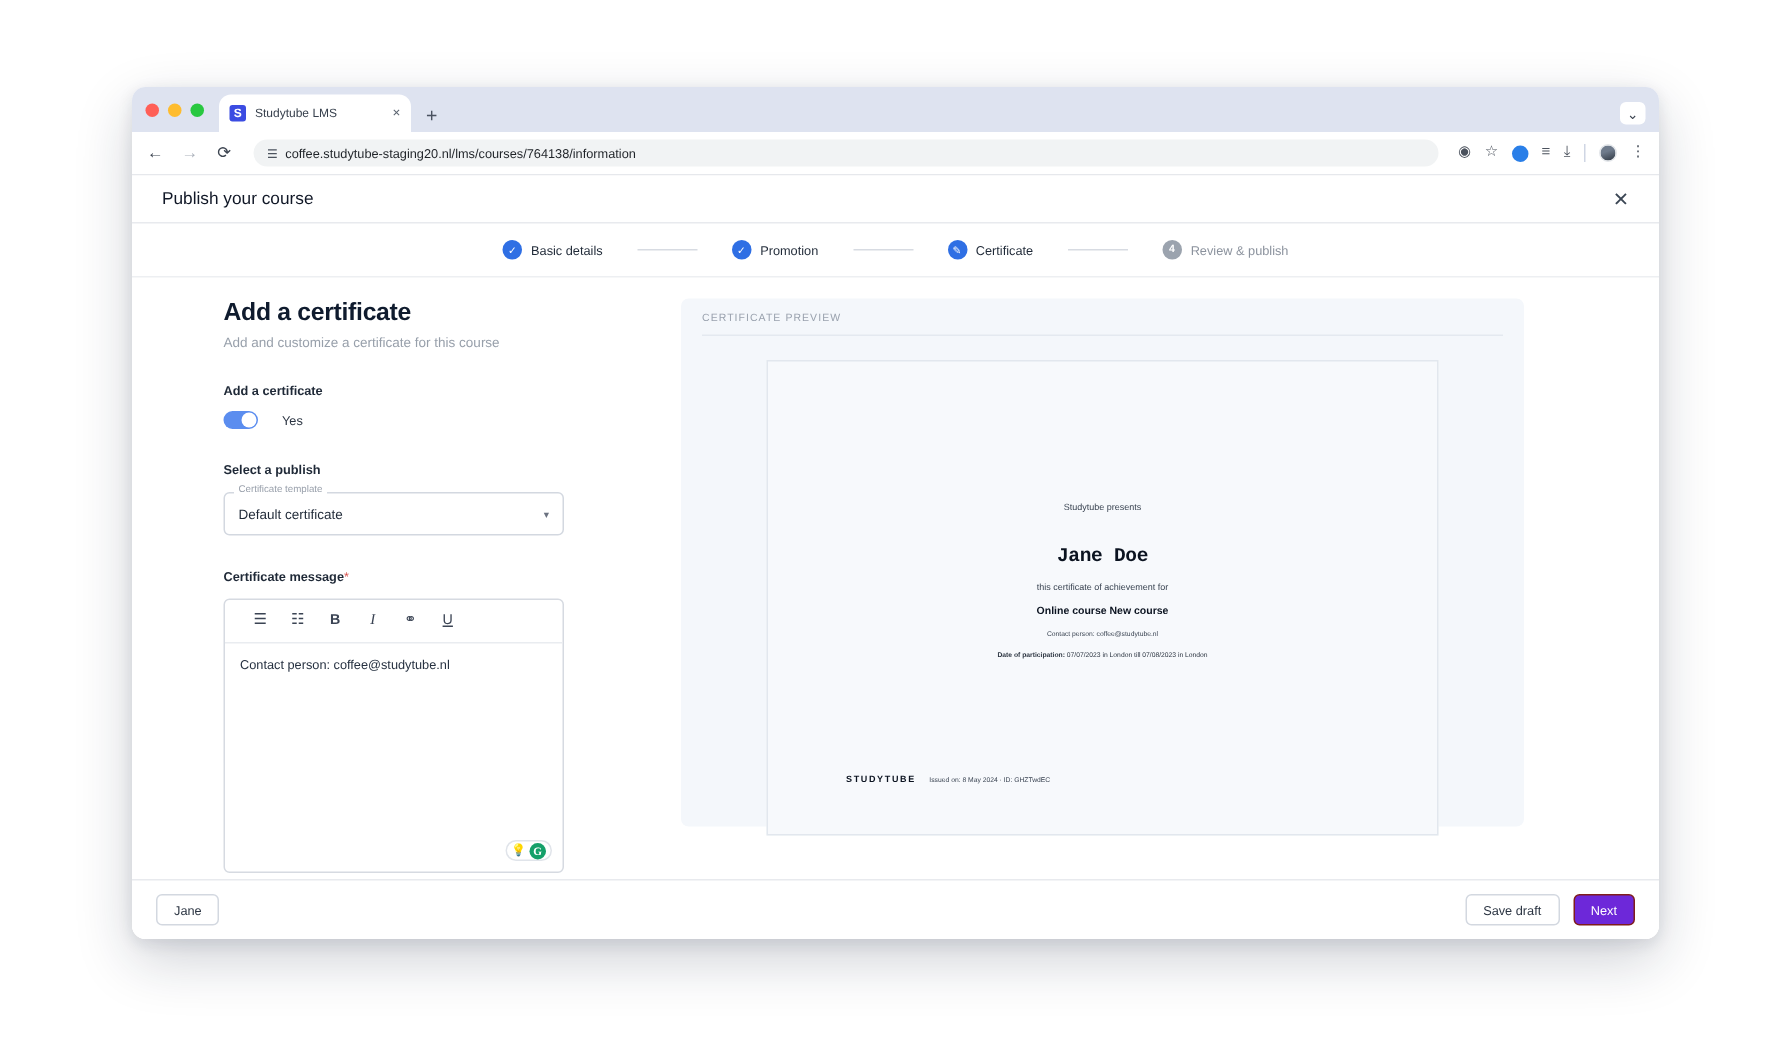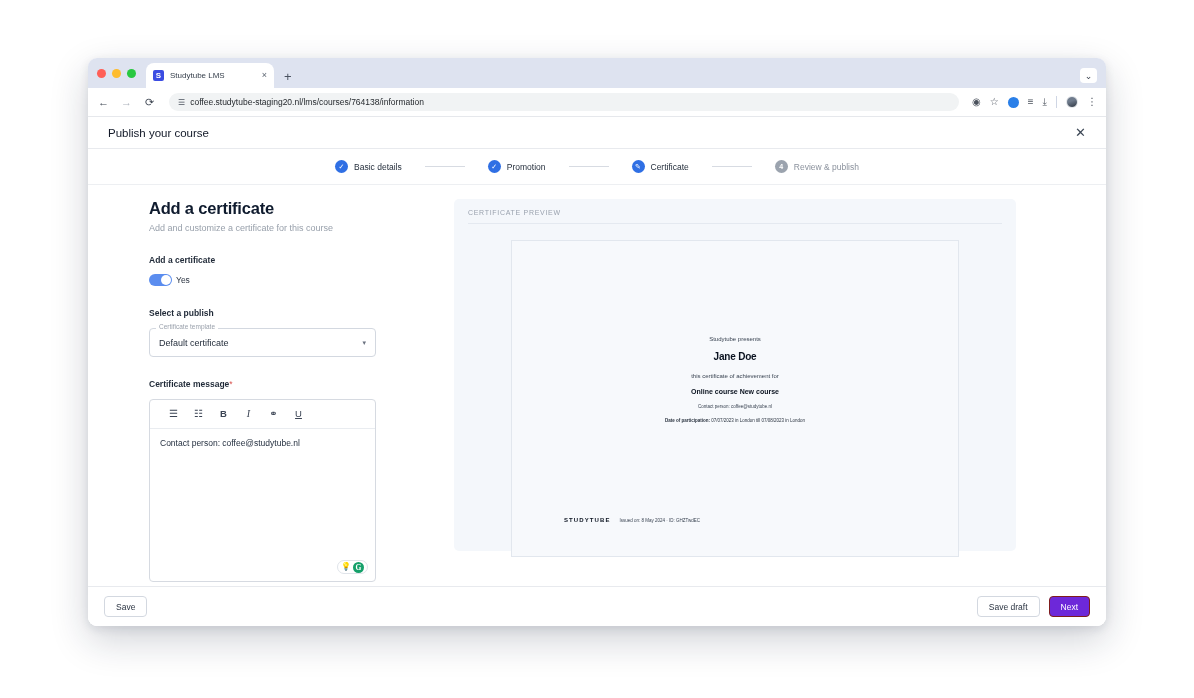--- a/index.html
+++ b/index.html
@@ -137,21 +137,21 @@
   .body { display: flex; padding: 14px 0 0 0; height: 398px; }
   .col-left { width: 352px; padding-left: 61px; }
   .col-right { flex: 1 1 auto; padding: 0 90px 0 14px; }
 
   h1.form-title { font-size: 16.5px; color: #0f1b2e; font-weight: 700; letter-spacing: -.2px; }
   .form-sub { font-size: 9px; color: #98a0ab; margin-top: 5px; }
 
   .field-label { font-size: 8.5px; color: #1f2937; font-weight: bold; margin-top: 22px; }
   .field-label .req { color: #d9534f; font-weight: normal; }
 
-  .toggle-row { display: flex; align-items: center; gap: 4px; margin-top: 9px; }
+  .toggle-row { display: flex; align-items: center; gap: 16px; margin-top: 9px; }
   .switch {
     width: 23px; height: 12px; border-radius: 6px;
     background: #5b8def; position: relative;
   }
   .switch .knob {
     position: absolute; right: 1px; top: 1px;
     width: 10px; height: 10px; border-radius: 50%;
     background: #ffffff;
   }
   .toggle-text { font-size: 8.5px; color: #2b3442; }
@@ -233,21 +233,21 @@
   .cert-stage { display: flex; justify-content: center; padding-top: 16px; }
   .certificate {
     width: 448px; height: 317px;
     background: #f7f9fc;
     border: 1px solid #e2e7ee;
     position: relative;
     display: flex; flex-direction: column;
     align-items: center;
   }
   .c-presents { font-size: 6px; color: #3a4452; margin-top: 95px; }
-  .c-name { font-size: 10px; font-weight: 700; color: #0b1320; margin-top: 9px; letter-spacing: -.2px; }
+  .c-name { font-size: 13px; font-weight: 700; color: #0b1320; margin-top: 21px; letter-spacing: -.2px; font-family: Liberation Mono, monospace; }
   .c-for { font-size: 6px; color: #3a4452; margin-top: 11px; }
   .c-course { font-size: 7px; font-weight: 700; color: #0b1320; margin-top: 9px; }
   .c-contact { font-size: 4.5px; color: #3a4452; margin-top: 9px; }
   .c-date { font-size: 4.5px; color: #2b3440; margin-top: 9px; }
   .c-date b { font-weight: 700; }
   .c-footer {
     position: absolute; left: 52px; bottom: 33px;
     display: flex; align-items: baseline; gap: 9px;
   }
   .c-logo { font-size: 6px; font-weight: 700; color: #0b1320; letter-spacing: 1.1px; }
@@ -403,21 +403,21 @@
                 <span class="c-logo">STUDYTUBE</span>
                 <span class="c-issued">Issued on: 8 May 2024  ·  ID: GHZTwdEC</span>
               </div>
             </div>
           </div>
         </div>
       </div>
     </div>
 
     <div class="page-footer">
-      <span class="btn btn-outline">Save</span>
+      <span class="btn btn-outline">Jane</span>
       <div class="footer-right">
         <span class="btn btn-outline">Save draft</span>
         <span class="btn btn-primary">Next</span>
       </div>
     </div>
 
   </div>
 </div>
 
 </body></html>

